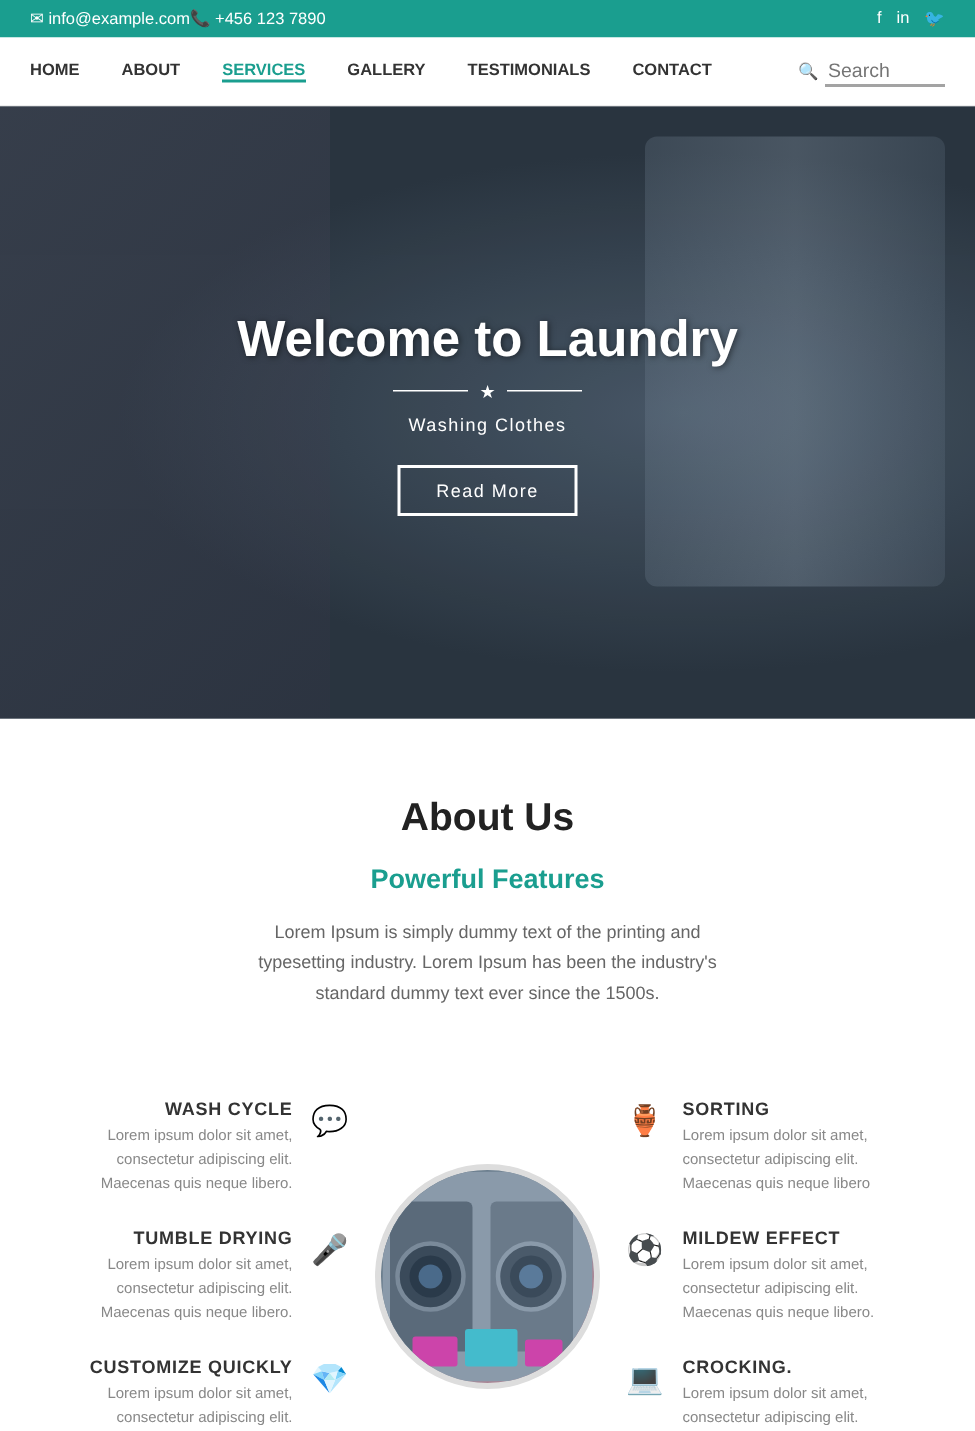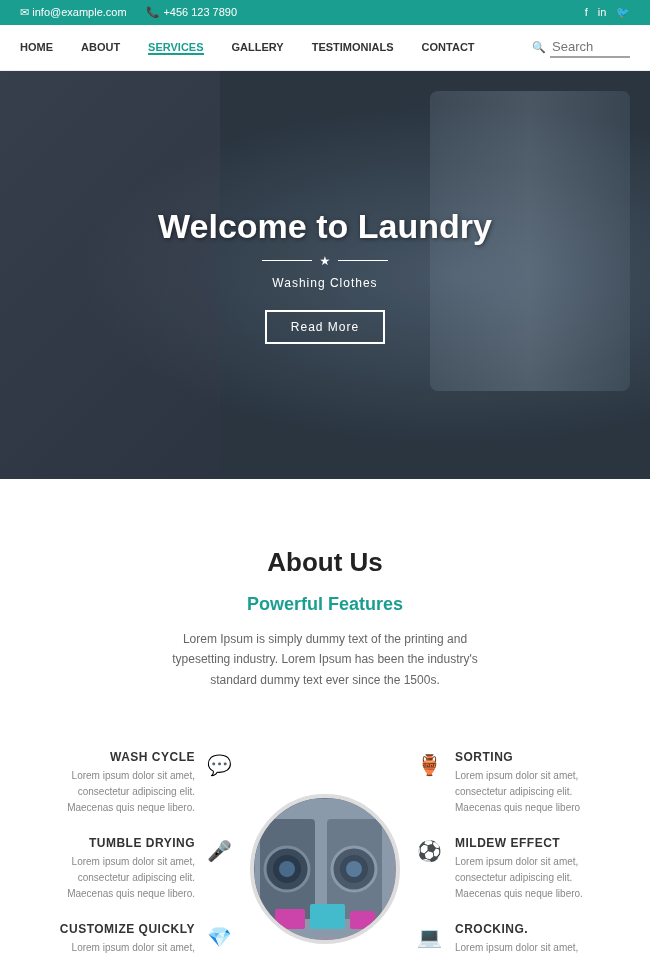--- a/index.html
+++ b/index.html
@@ -8,21 +8,21 @@
     
     .top-bar {
       background: #1a9e8f;
       color: white;
       font-size: 11px;
       padding: 6px 20px;
       display: flex;
       justify-content: space-between;
       align-items: center;
     }
-    .top-bar-left { display: flex; gap: 20px; }
+    .top-bar-left { display: flex; }
     .top-bar-right { display: flex; gap: 10px; }
     .top-bar-social { cursor: pointer; color: white; text-decoration: none; }
 
     
     .nav {
       background: white;
       display: flex;
       align-items: center;
       padding: 12px 20px;
       justify-content: space-between;
@@ -115,21 +115,21 @@
       color: white;
       background: transparent;
       padding: 8px 24px;
       font-size: 12px;
       cursor: pointer;
       letter-spacing: 1px;
     }
 
     
     .about {
-      padding: 68px 80px 30px;
+      padding: 50px 80px 30px;
       text-align: center;
       background: white;
     }
     .about-title {
       font-size: 26px;
       font-weight: 700;
       color: #222;
       margin-bottom: 16px;
     }
     .about-features-title {

